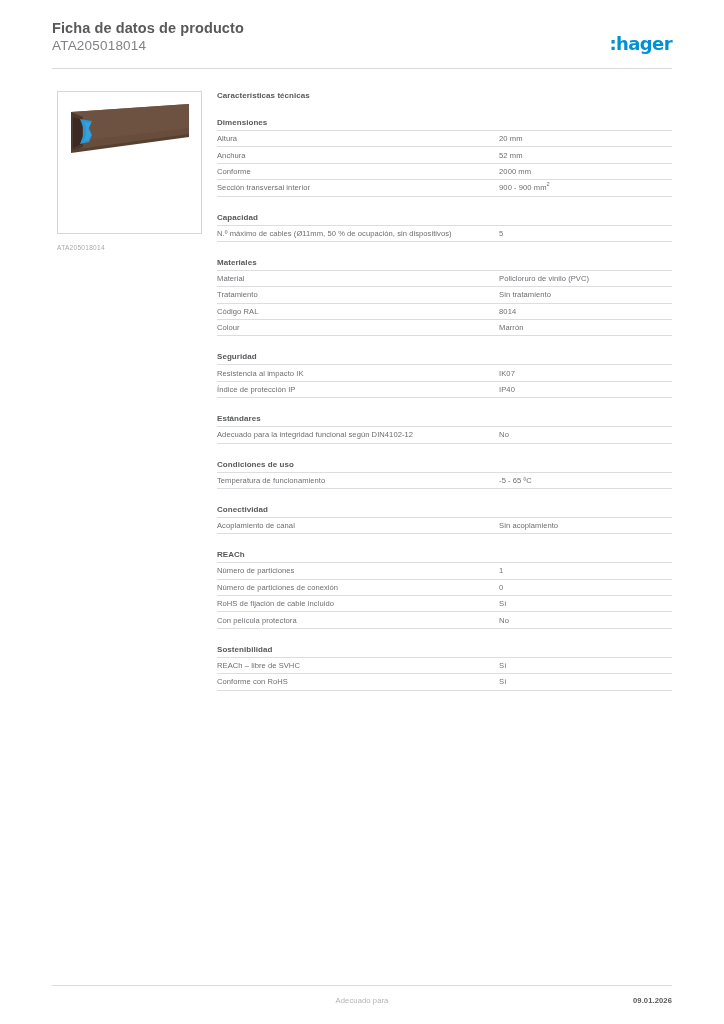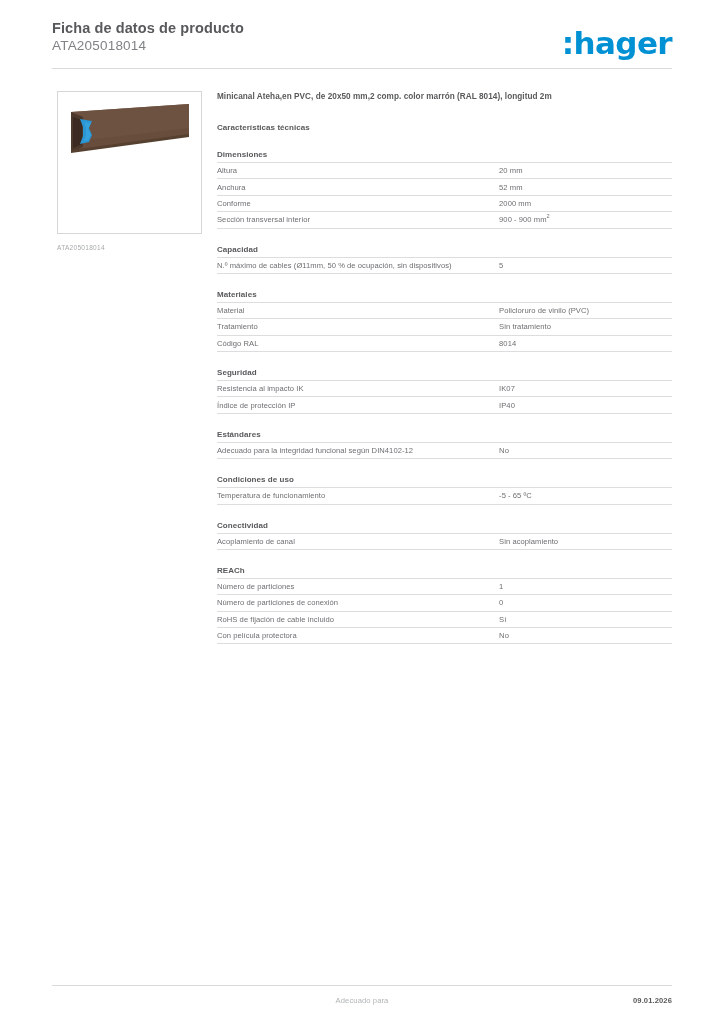--- a/index.html
+++ b/index.html
@@ -43,21 +43,21 @@
     font-weight: normal;
     color: #808285;
     line-height: 17px;
     margin: 0;
     letter-spacing: 0.2px;
   }
   .brand-logo {
     position: absolute;
     right: 0;
     top: 12px;
-    font-size: 31px;
+    font-size: 18px;
     font-weight: bold;
     color: #0091d4;
     letter-spacing: -0.6px;
     line-height: 23px;
     font-family: "DejaVu Sans", sans-serif;
   }
   .header-rule {
     position: absolute;
     left: 52px;
     top: 68px;
@@ -232,21 +232,20 @@
         <path d="M22,27 L34,29 L31,36 L34,43 L31,50 L22,52 L25,44 L25,35 Z" fill="#2a96d4"></path>
         <path d="M26,30 L33,31 L30,37 L33,43 L30,48 L26,49 L28,43 L28,36 Z" fill="#3aa6e0" opacity="0.75"></path>
 
         <polygon points="13,58 131,42 131,45 13,61" fill="#56402f"></polygon>
       </svg>
     </div>
   </div>
   <div class="product-caption">ATA205018014</div>
 
   <div class="content">
-    <div class="product-desc">Minicanal Ateha,en PVC, de 20x50 mm,2 comp. color marrón (RAL 8014), longitud 2m</div>
     <div class="section-intro">Características técnicas</div>
     <div id="spec-groups">
         <div class="spec-group">
           <div class="spec-group-title">Dimensiones</div>
           <table class="spec-table">
             <tbody>
               <tr>
                 <td class="spec-label">Altura</td>
                 <td class="spec-value">20 mm</td>
               </tr>
@@ -285,20 +284,24 @@
                 <td class="spec-value">Policloruro de vinilo (PVC)</td>
               </tr>
               <tr>
                 <td class="spec-label">Tratamiento</td>
                 <td class="spec-value">Sin tratamiento</td>
               </tr>
               <tr>
                 <td class="spec-label">Código RAL</td>
                 <td class="spec-value">8014</td>
               </tr>
+              <tr>
+                <td class="spec-label">Colour</td>
+                <td class="spec-value">Marrón</td>
+              </tr>
             </tbody>
           </table>
         </div>
         <div class="spec-group">
           <div class="spec-group-title">Seguridad</div>
           <table class="spec-table">
             <tbody>
               <tr>
                 <td class="spec-label">Resistencia al impacto IK</td>
                 <td class="spec-value">IK07</td>
@@ -355,20 +358,35 @@
                 <td class="spec-label">Número de particiones de conexión</td>
                 <td class="spec-value">0</td>
               </tr>
               <tr>
                 <td class="spec-label">RoHS de fijación de cable incluido</td>
                 <td class="spec-value">Sí</td>
               </tr>
               <tr>
                 <td class="spec-label">Con película protectora</td>
                 <td class="spec-value">No</td>
+              </tr>
+            </tbody>
+          </table>
+        </div>
+        <div class="spec-group">
+          <div class="spec-group-title">Sostenibilidad</div>
+          <table class="spec-table">
+            <tbody>
+              <tr>
+                <td class="spec-label">REACh – libre de SVHC</td>
+                <td class="spec-value">Sí</td>
+              </tr>
+              <tr>
+                <td class="spec-label">Conforme con RoHS</td>
+                <td class="spec-value">Sí</td>
               </tr>
             </tbody>
           </table>
         </div>
       </div>
   </div>
 
   <div class="footer-rule"></div>
   <div class="footer">
     <span class="footer-center">Adecuado para</span>

